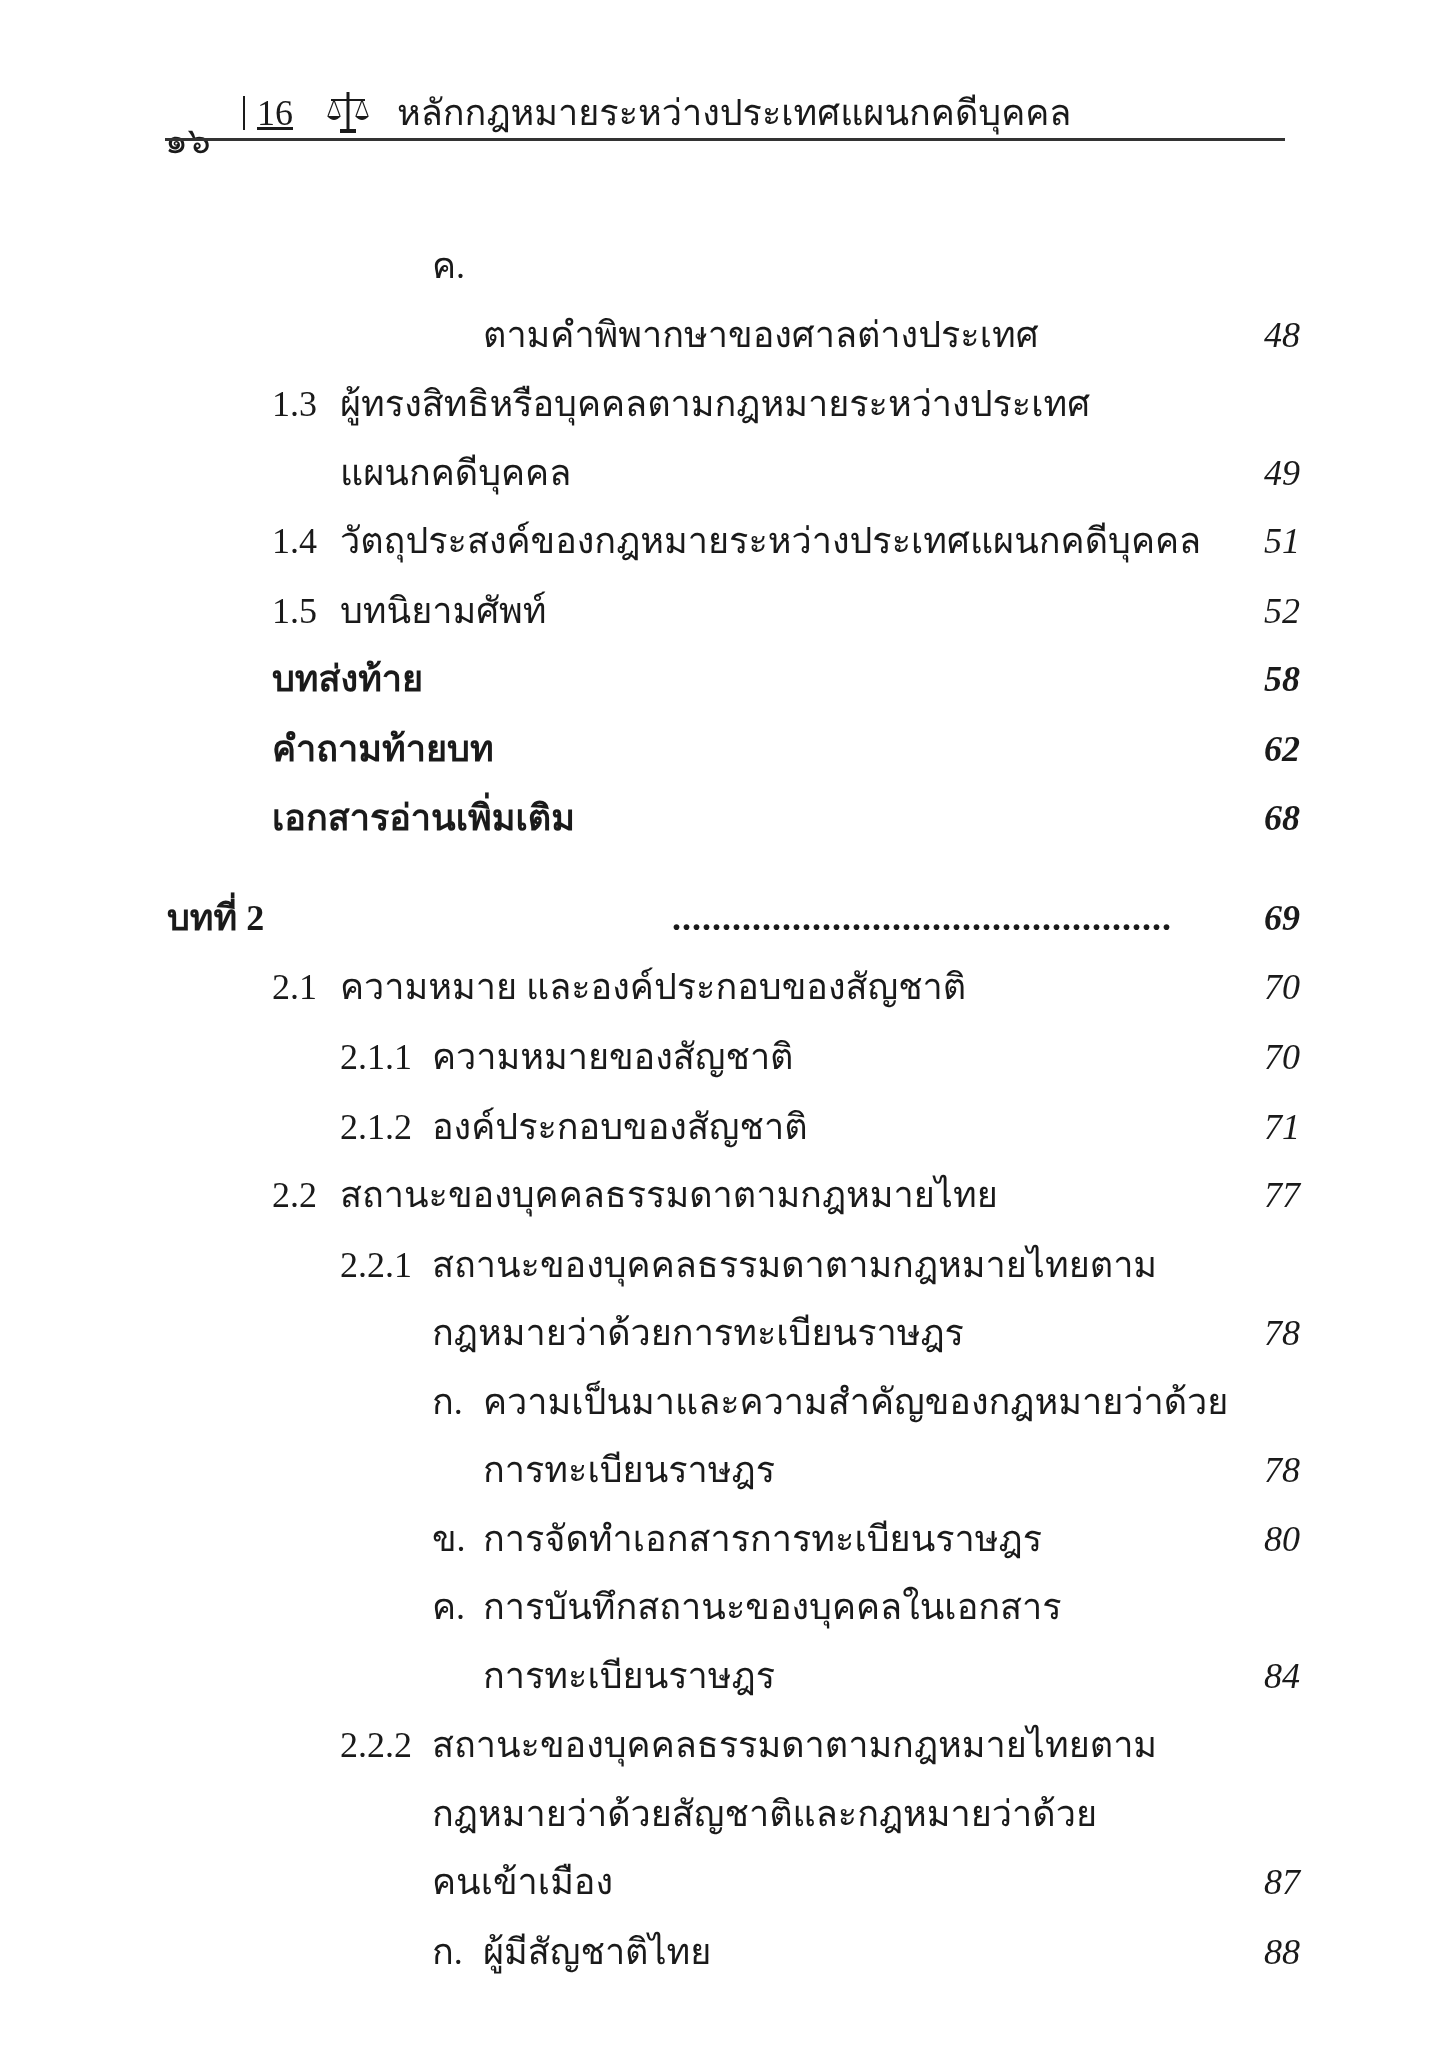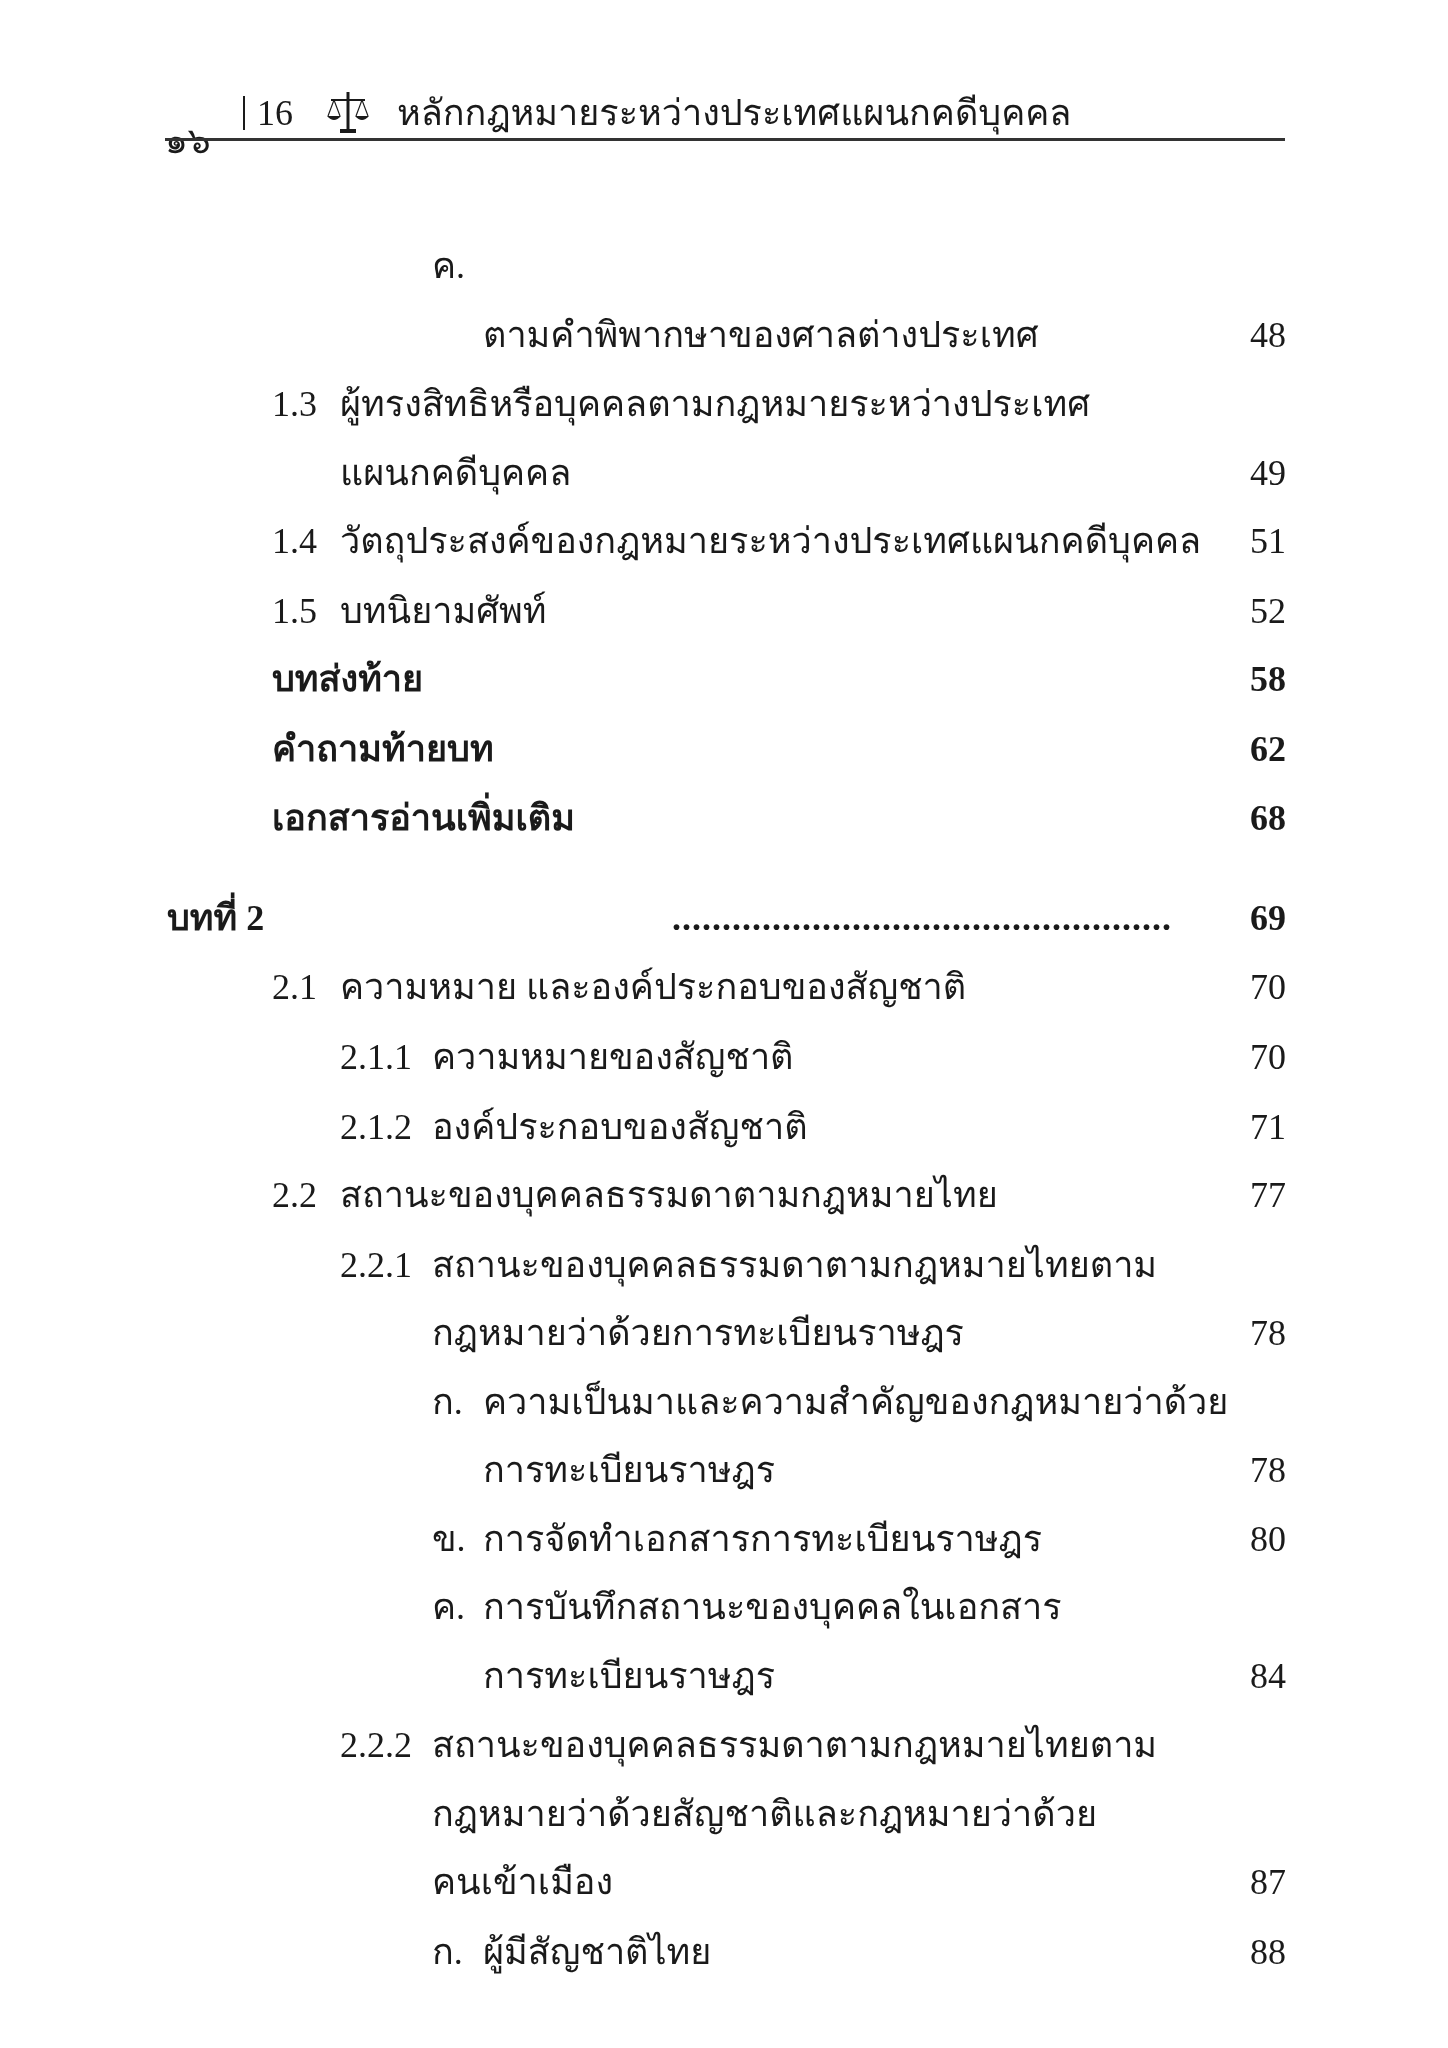--- a/index.html
+++ b/index.html
@@ -2,28 +2,28 @@
 <html><head>
 <meta charset="utf-8">
 <style>
   html, body { margin: 0; padding: 0; background: #ffffff; }
   body { width: 1448px; height: 2048px; position: relative; overflow: hidden;
          font-family: "Liberation Serif", "DejaVu Serif", serif; color: #1a1a1a; }
   .header { position: absolute; left: 165px; top: 88px; height: 50px; width: 1120px; }
   .header span { position: absolute; top: 0; font-size: 36px; line-height: 50px; }
   .hd-thai-num { left: 0; margin-top: 28px; }
   .hd-sep { left: 78px; width: 2px; top: 8px !important; height: 34px; background: #1a1a1a; }
-  .hd-num { left: 92px; }
+  .hd-num { left: 92px; text-decoration: underline; }
   .hd-icon { left: 160px; top: 2px !important; width: 46px; height: 46px; }
   .hd-title { left: 232px; }
   .rule { position: absolute; left: 165px; top: 138px; width: 1120px; height: 3px; background: #333333; }
 
   .row { position: absolute; left: 0; width: 1448px; height: 60px; font-size: 36px; line-height: 60px; }
   .row .t { position: absolute; white-space: nowrap; }
-  .row .pg { position: absolute; right: 162px; text-align: center; }
+  .row .pg { position: absolute; right: 148px; text-align: center; font-style: italic; }
   .row.bold { font-weight: bold; }
   .leader { position: absolute; left: 672px; width: 525px; overflow: hidden; white-space: nowrap; letter-spacing: 1px; }
 </style>
 </head>
 <body>
 
 <div class="header">
   <span class="hd-thai-num">๑๖</span>
   <span class="hd-sep"></span>
   <span class="hd-num">16</span>

